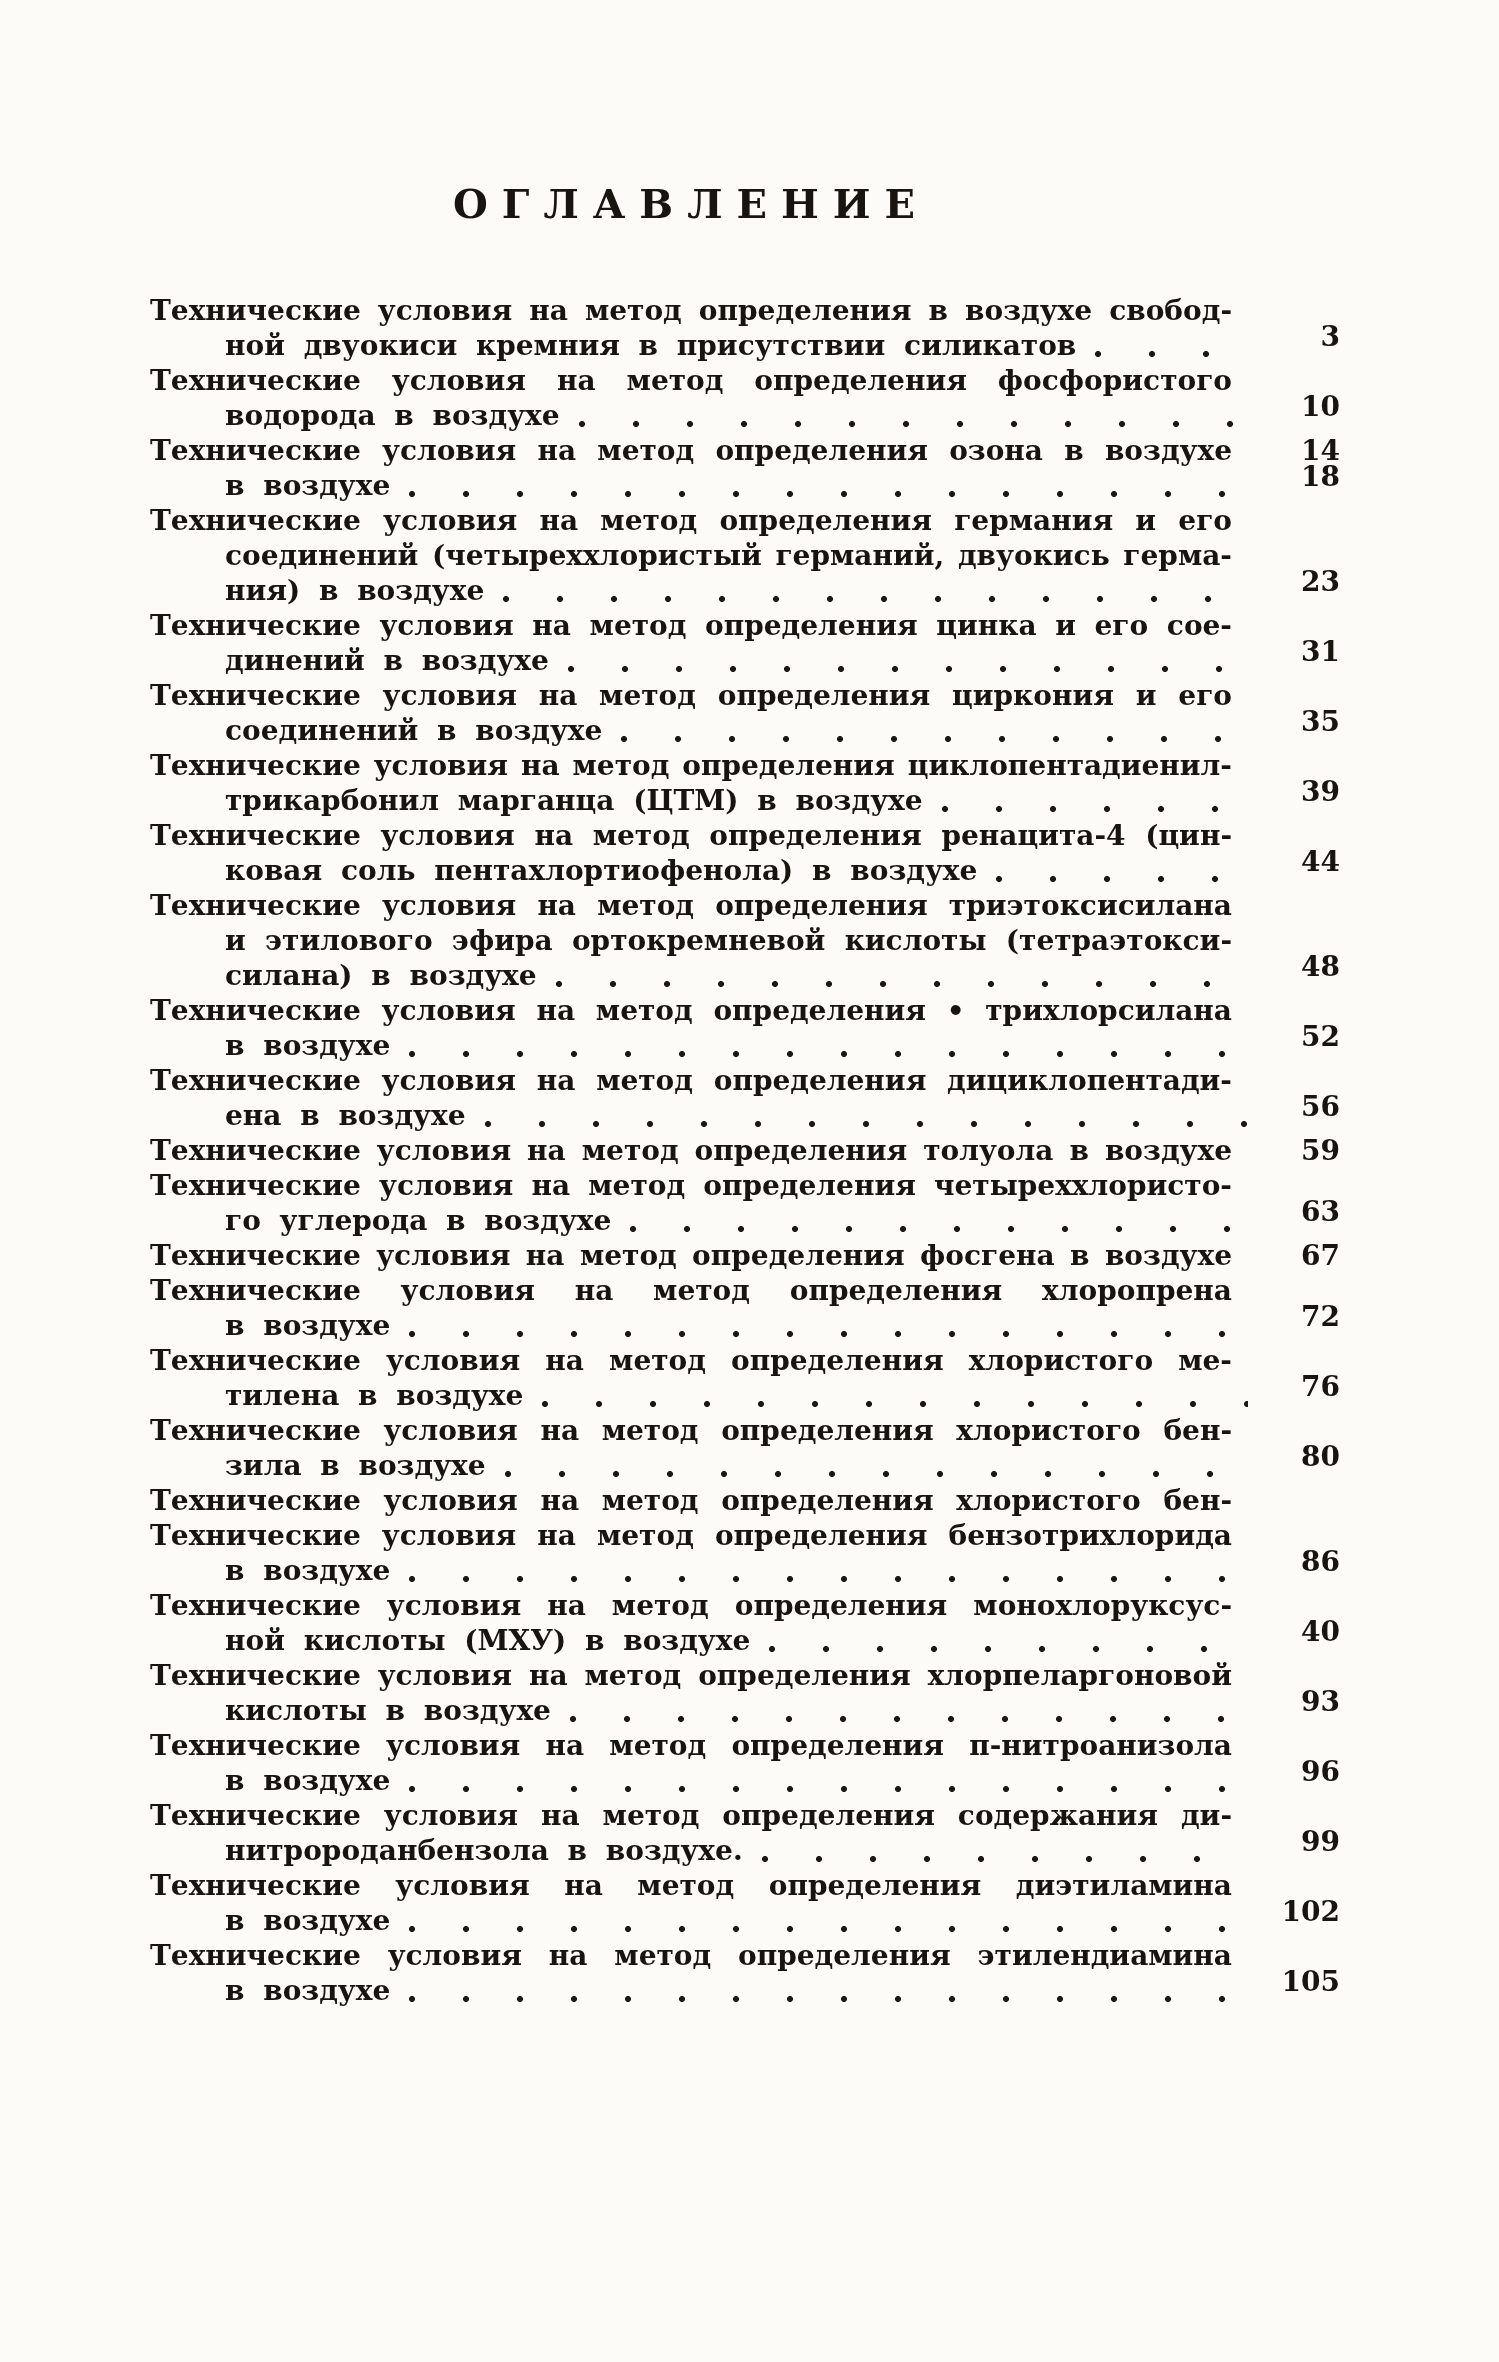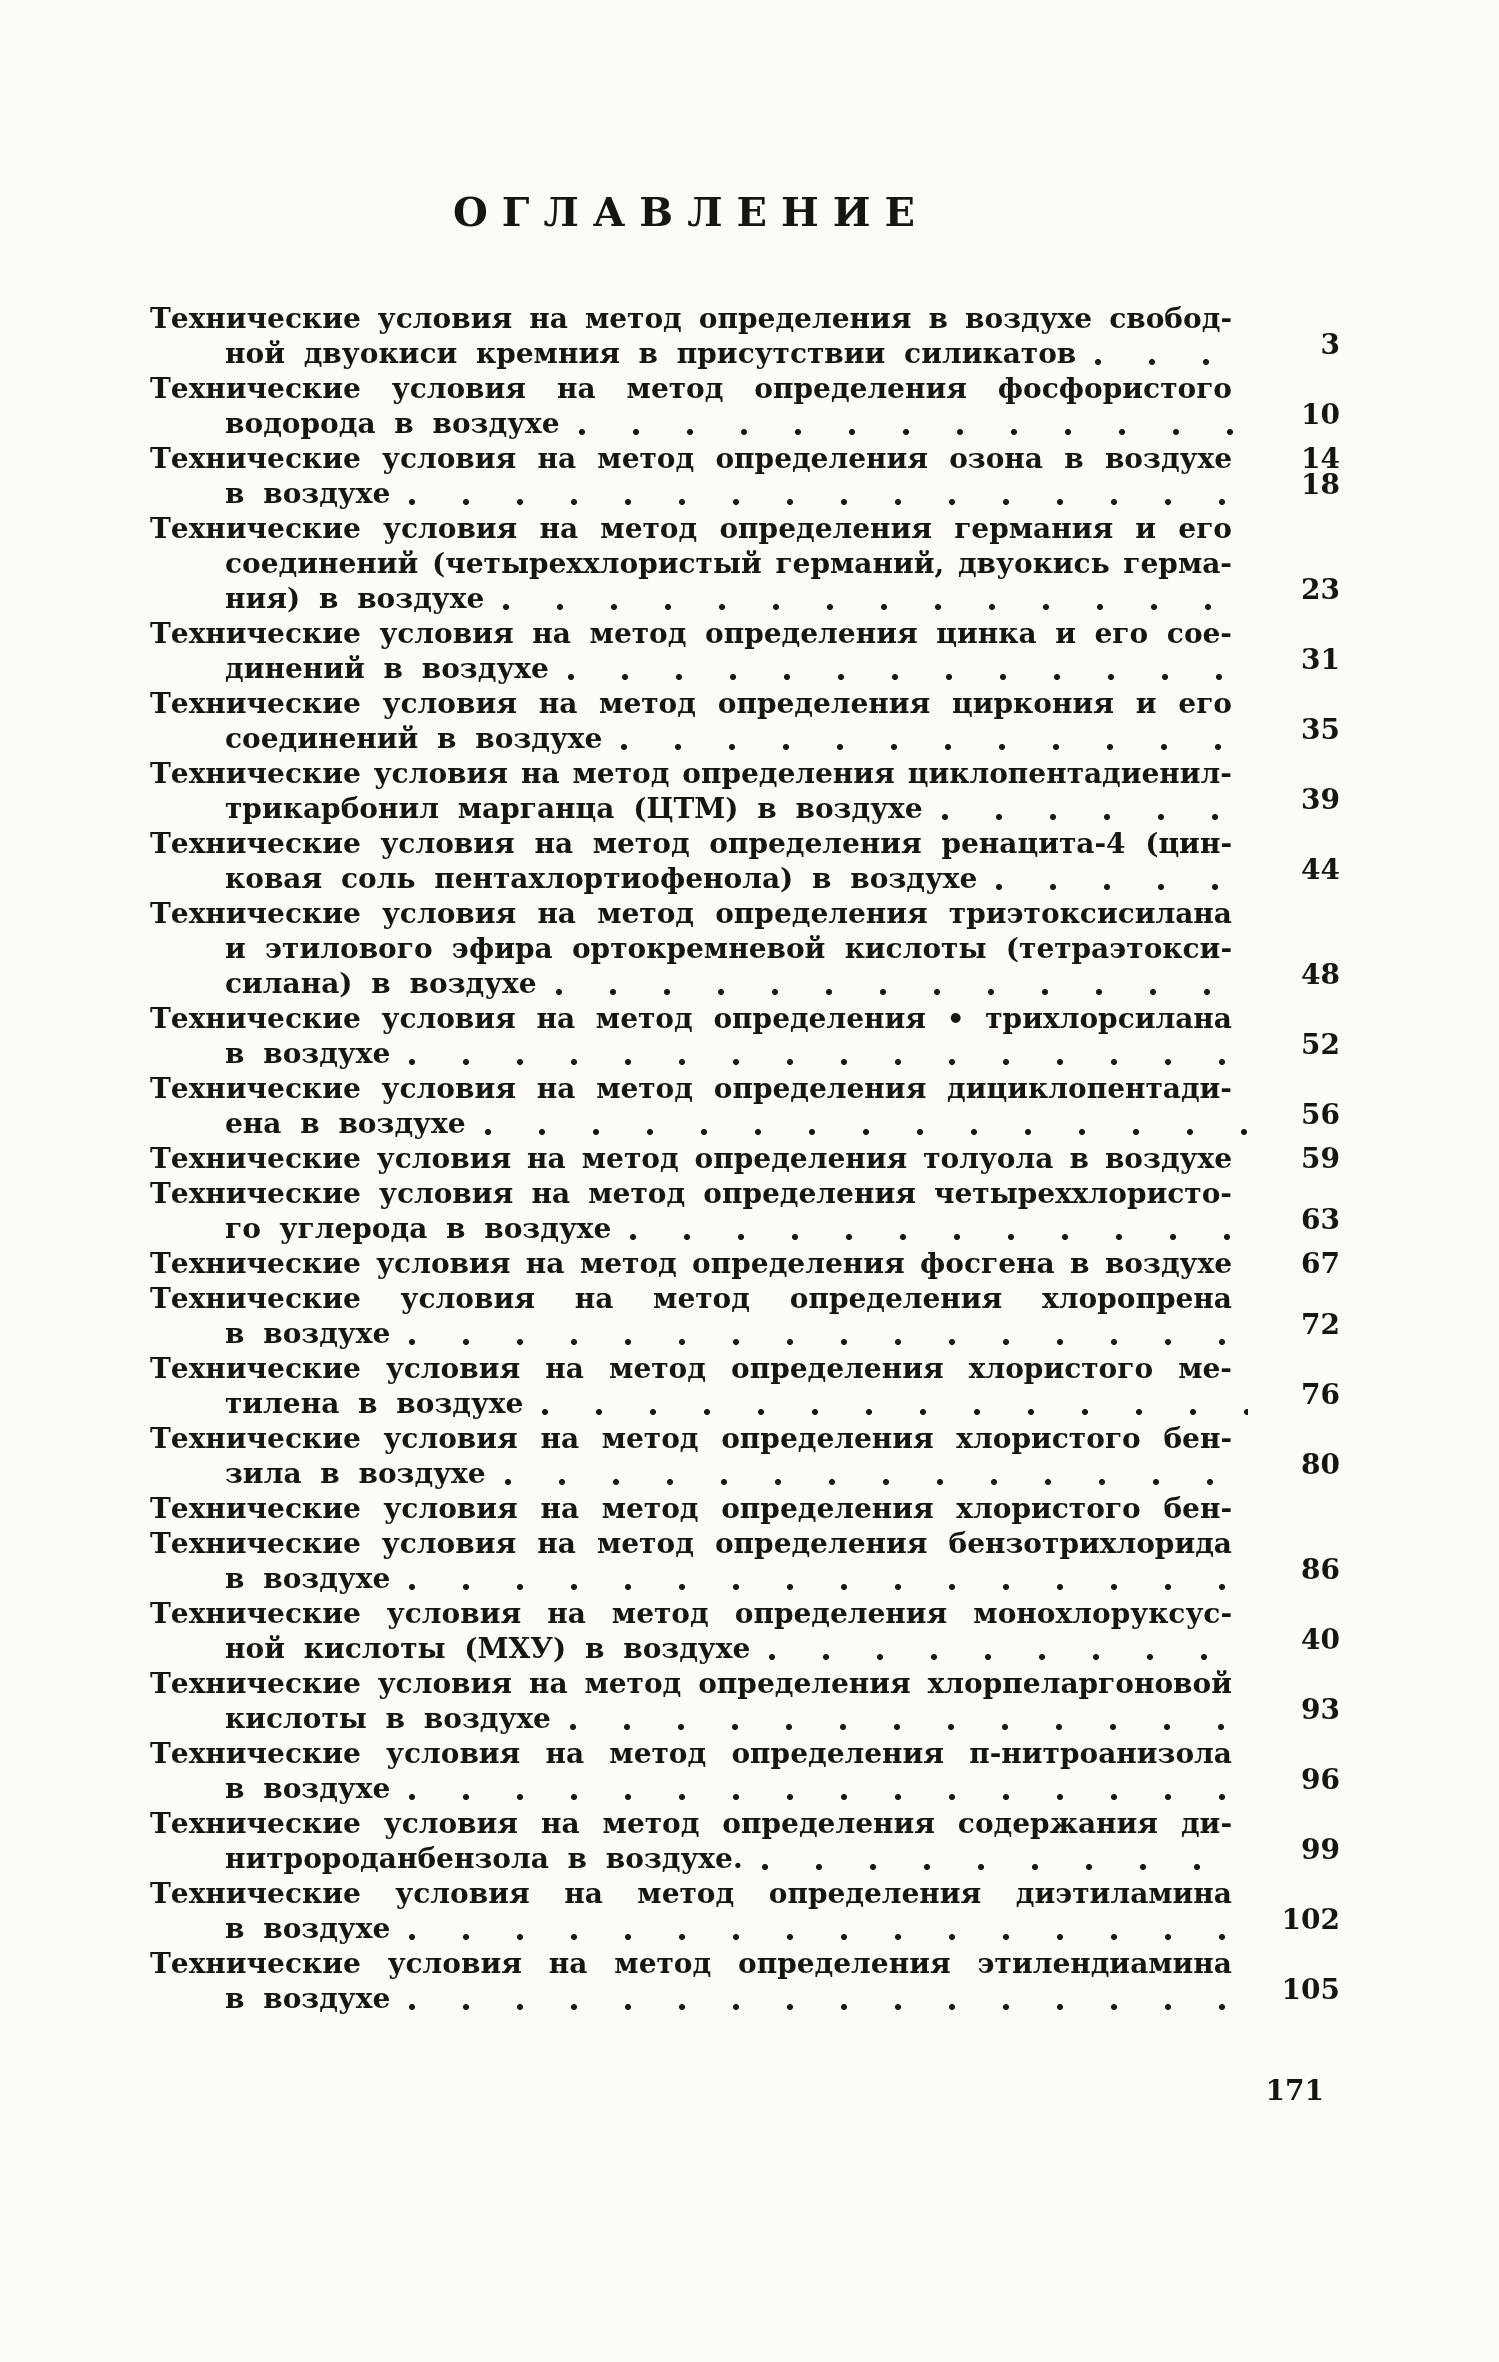--- a/index.html
+++ b/index.html
@@ -10,21 +10,21 @@
   }
   .page {
     position: relative;
     width: 1499px; height: 2362px;
     background: #fcfbf8;
     color: #18140f;
     overflow: hidden;
   }
   .content {
     position: absolute;
-    left: 150px; top: 188px;
+    left: 150px; top: 180px;
     width: 1190px; 
   }
   .toc-title {
     width: 1082px;
     text-align: center;
     font-size: 40px;
     line-height: 48px;
     font-weight: 600;
     letter-spacing: 14px;
     margin-bottom: 65px;
@@ -279,15 +279,14 @@
         <div class="entry">
           <div class="line full">Технические условия на метод определения этилендиамина</div>
           <div class="line final cont">
             <span class="txt">в воздухе</span>
             <span class="leader"></span>
             <span class="num raised">105</span>
           </div>
         </div>
       </div>
 
-    <div class="folio">171</div>
   </div>
 </div>
 
 </body></html>

